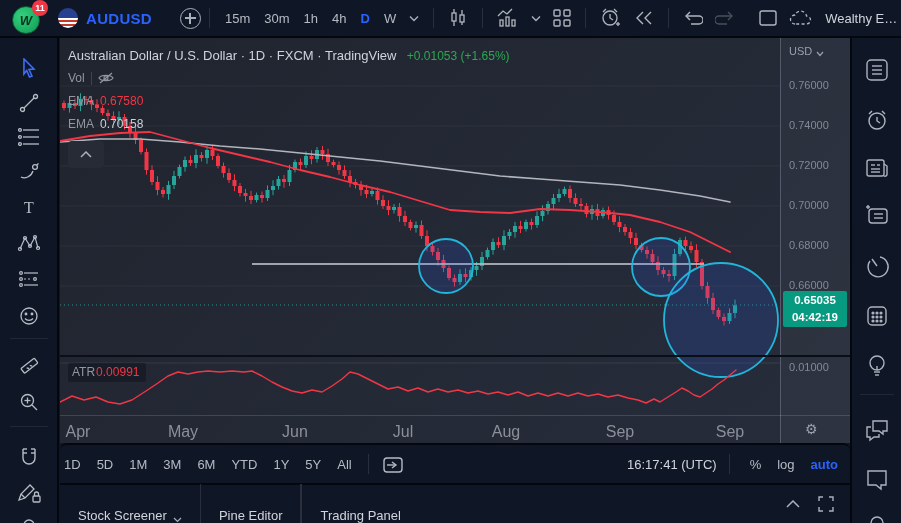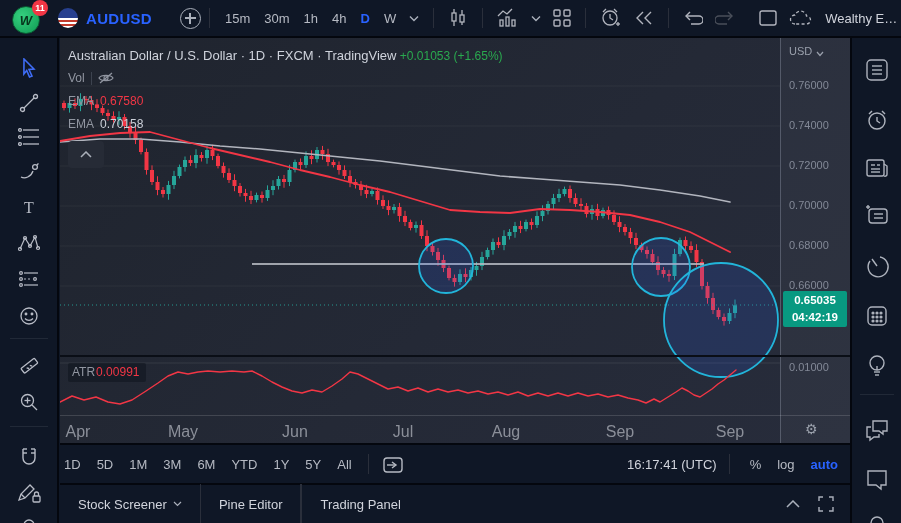--- a/index.html
+++ b/index.html
@@ -58,42 +58,42 @@
               border-radius:2px;color:#fff;font-size:11.5px;font-weight:bold;line-height:1.5;
               display:flex;flex-direction:column;align-items:center;justify-content:center;z-index:6;}
   .pane-div{position:absolute;left:0;top:317px;width:790px;height:2px;background:#0a0e16;z-index:5;}
   .axis-div{position:absolute;left:0;top:377px;width:790px;height:1px;background:rgba(255,255,255,0.14);z-index:5;}
   .axis{position:absolute;left:0;top:378px;width:720px;height:27px;z-index:3;}
   .axis .mon{position:absolute;top:7px;font-size:16px;color:#8b8f99;transform:translateX(-50%);}
   .gear{position:absolute;left:745px;top:383px;font-size:14px;color:#9aa0ab;z-index:6;}
   
   .legend{position:absolute;left:8px;top:10px;z-index:10;font-size:12px;}
   .legend .t{font-size:13px;color:#cfd3dc;}
-  .legend .chg{color:#2aa94f;}
+  .legend .chg{color:#2aa94f;margin-left:7px;}
   .lrow{margin-top:7px;display:flex;align-items:center;gap:6px;height:16px;}
   .lmuted{color:#9196a1;}
   .lsep{width:1px;height:13px;background:#3d434f;}
   .v-red{color:#f23645;}
   .v-light{color:#cdd1da;}
   .collapsebtn{margin-top:9px;width:36px;height:27px;background:#262b36;border-radius:4px;
                display:flex;align-items:center;justify-content:center;}
   .atrlegend{position:absolute;left:8px;top:325px;z-index:10;font-size:12px;display:flex;gap:1px;
              background:rgba(15,20,30,0.55);padding:2px 6px 3px 4px;border-radius:2px;align-items:center;}
   
   .tfrow{position:absolute;left:60px;top:443px;width:790px;height:40px;background:#0f1726;
          border-top:2px solid #04070e;display:flex;align-items:center;box-sizing:border-box;
-         font-size:13px;color:#b6bac3;}
+         font-size:13px;color:#b6bac3;border-radius:7px;}
   .tfrow .rng{margin:0 8px;}
   .tfrow .sep{width:1px;height:20px;background:#2a2f3b;margin:0 8px;}
   .clock{color:#d1d4dc;margin-left:auto;}
   .blue{color:#2962ff;font-weight:bold;}
   .tabs{position:absolute;left:60px;top:483px;width:790px;height:40px;background:#0f1726;
         border-top:2px solid #04070e;display:flex;align-items:center;box-sizing:border-box;
         font-size:13px;color:#d1d4dc;}
-  .tabs .tab{padding:0 18px;height:100%;display:flex;align-items:center;gap:6px;}
+  .tabs .tab{padding:0 18px;height:100%;display:flex;align-items:flex-end;gap:6px;}
   .tabs .tsep{width:1px;height:40px;background:#2a2f3b;}
 </style>
 </head>
 <body>
 
 <div class="app">
 
   <header class="topbar">
     <div class="logo-wrap">
       <div class="logo">W</div>

